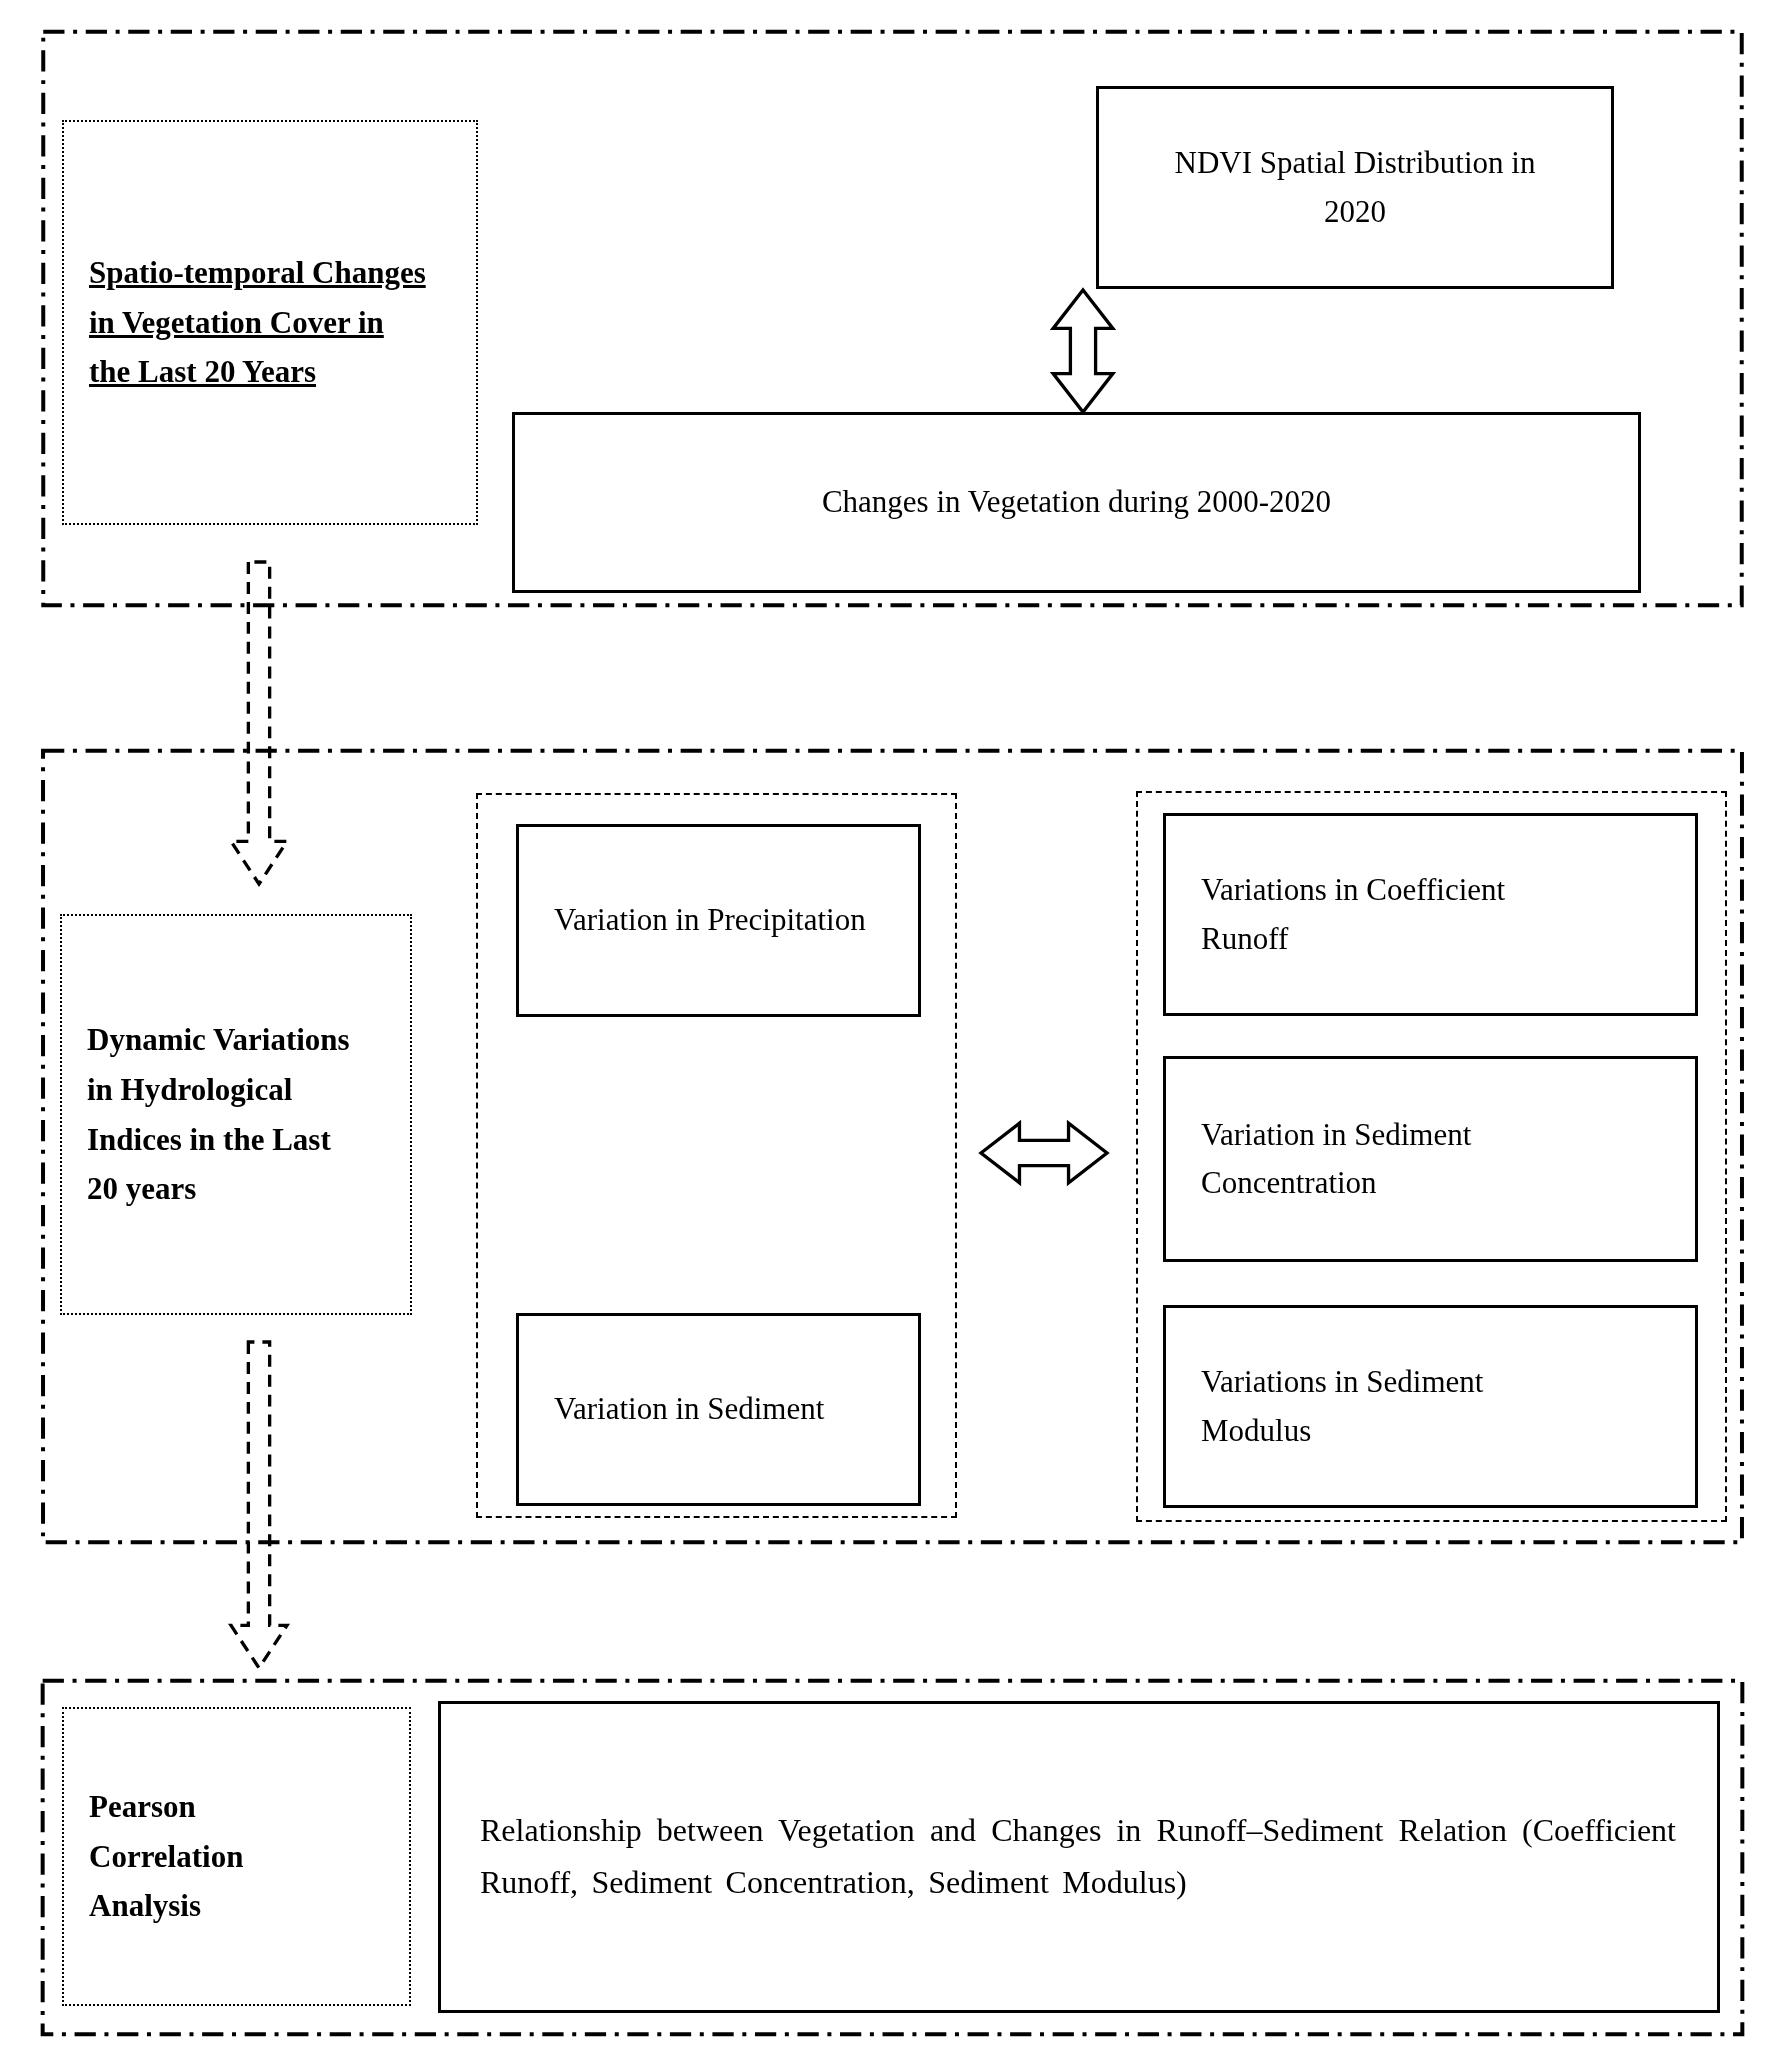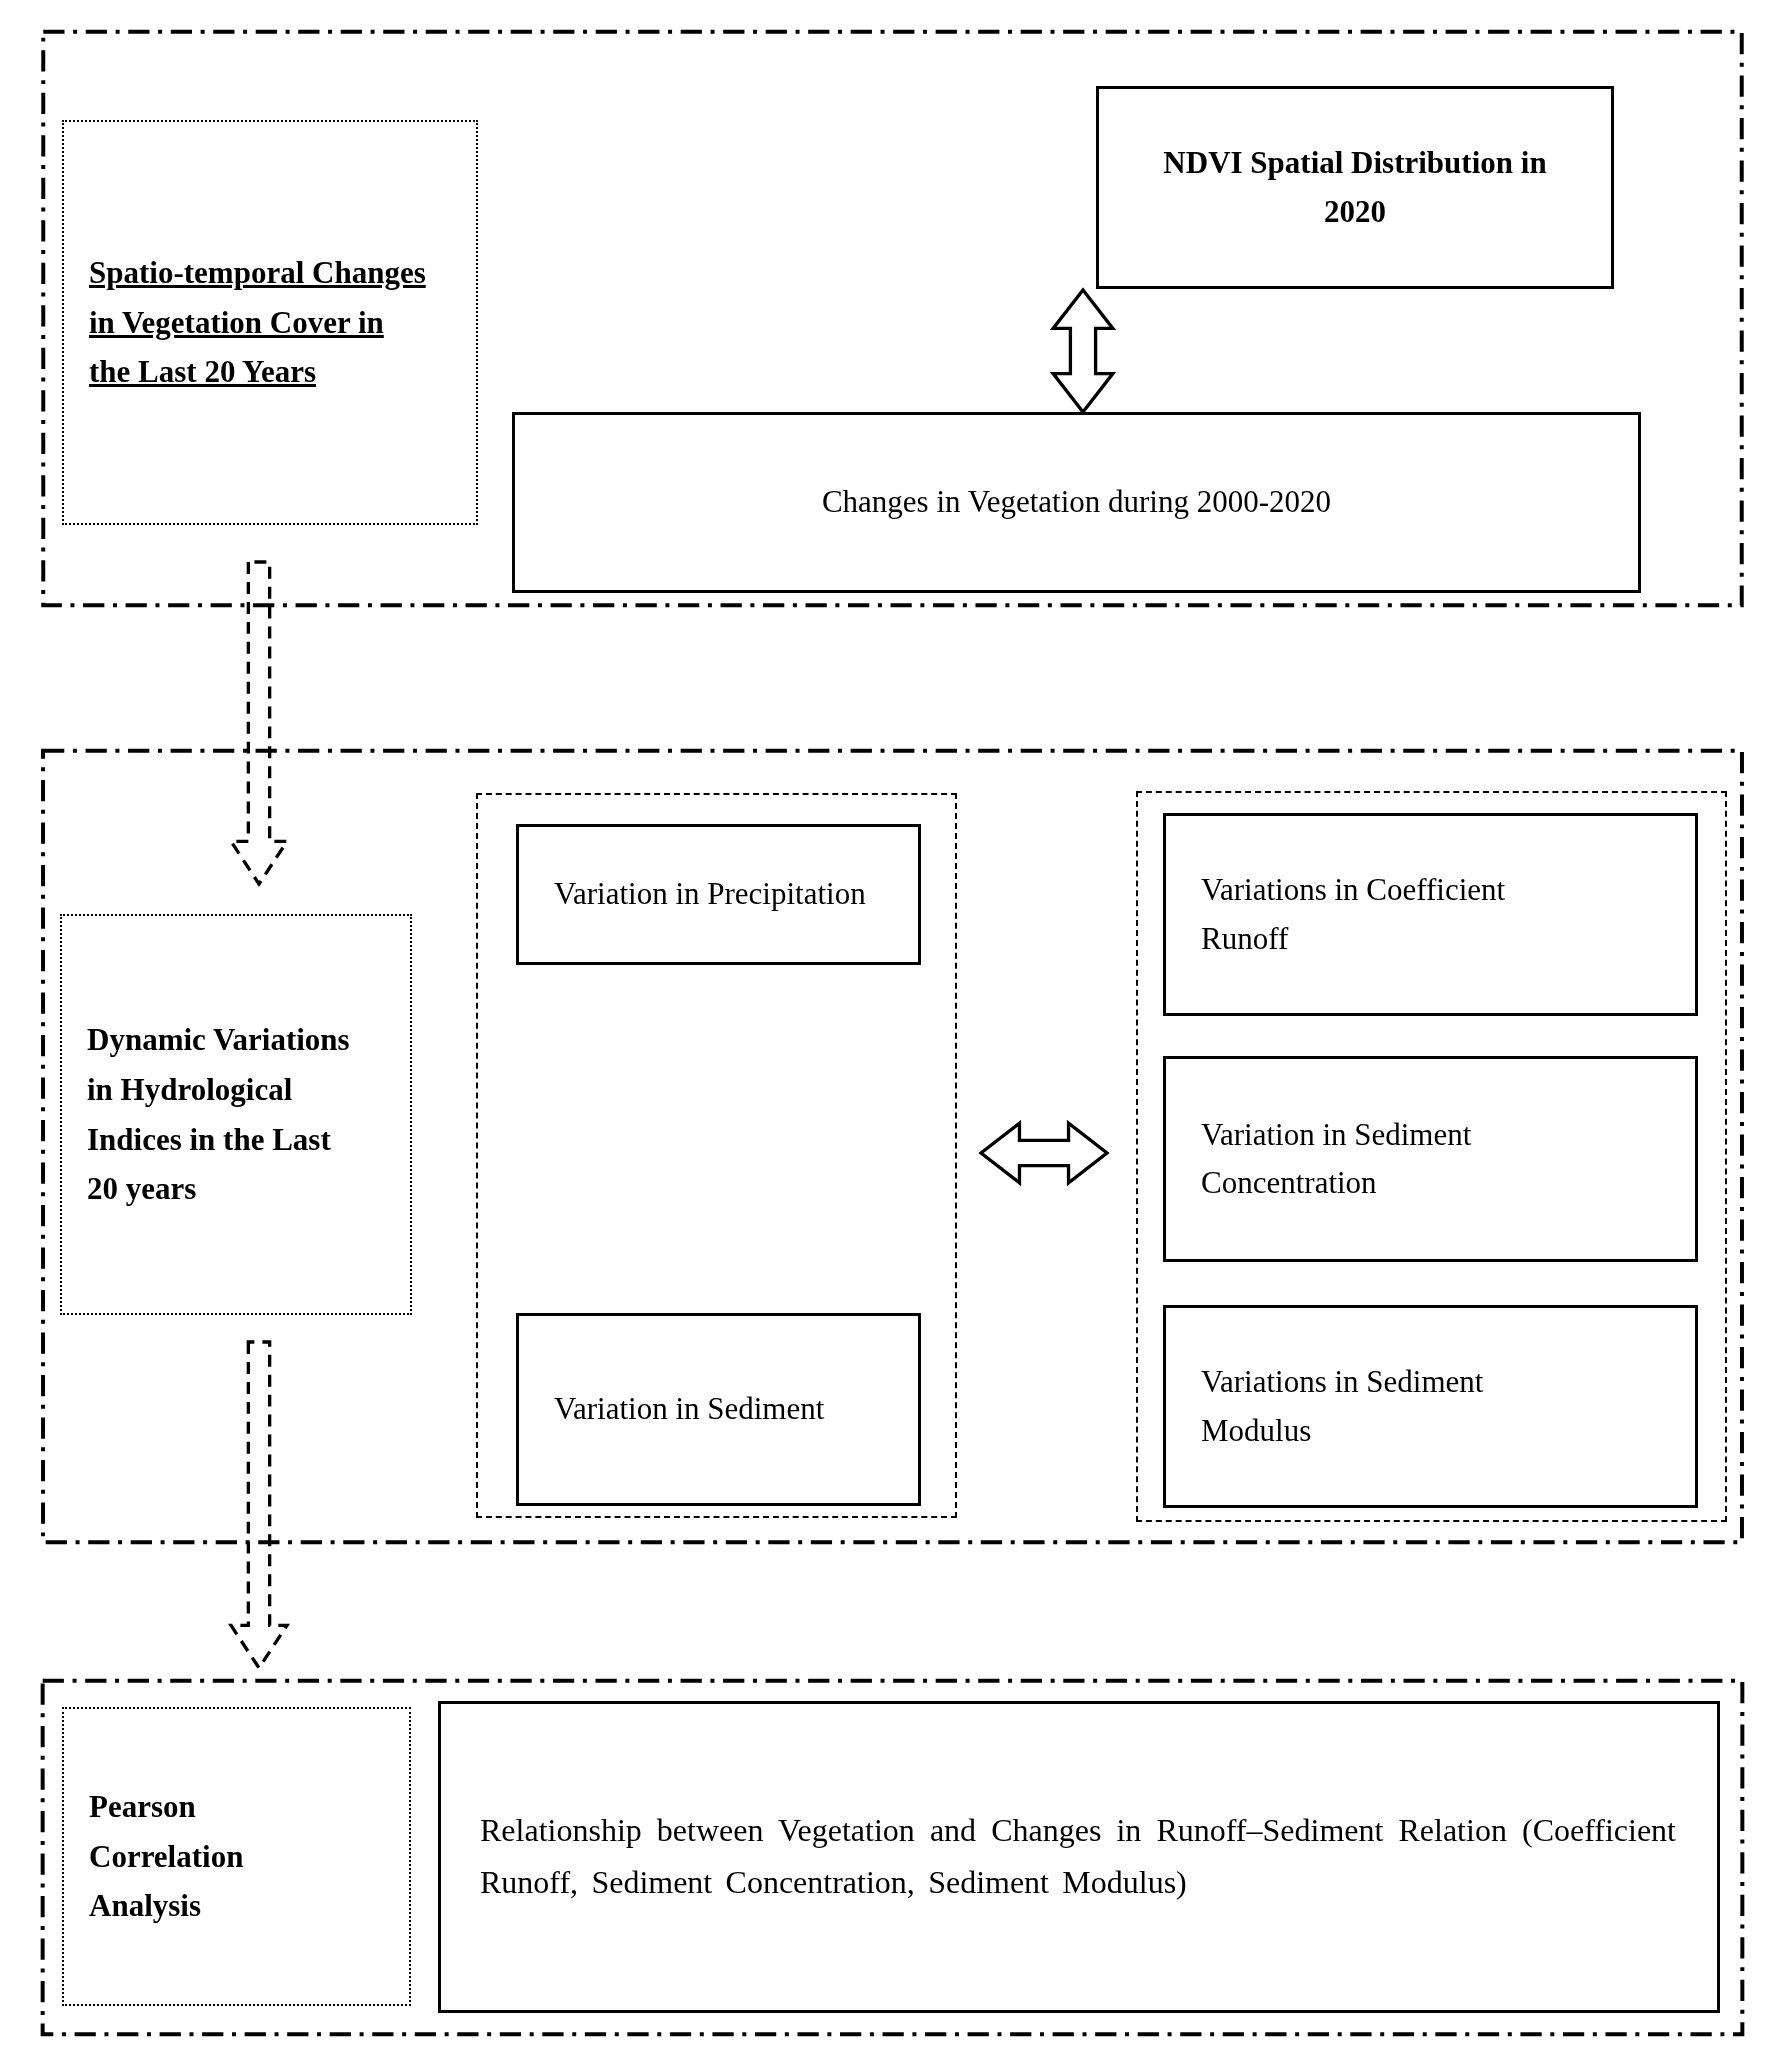--- a/index.html
+++ b/index.html
@@ -57,21 +57,21 @@
 
   <svg class="section-border" style="left:40px; top:29px;" width="1705" height="579" viewBox="0 0 2566 872">
     <rect x="4" y="4" width="2558" height="864" fill="none" stroke="#000" stroke-width="6" stroke-dasharray="32 13 6 13"></rect>
   </svg>
 
   <div class="labelbox abs" style="left:62px; top:120px; width:416px; height:405px;text-decoration:underline;">
     <span class="txt" style="max-width:339px;">Spatio-temporal Changes in Vegetation Cover in the Last 20 Years</span>
   </div>
 
 
-  <div class="solidbox centered abs" style="left:1096px; top:86px; width:518px; height:203px;font-weight:bold;">
+  <div class="solidbox centered abs" style="left:1096px; top:86px; width:518px; height:203px;">
     <span class="txt">NDVI Spatial Distribution in 2020</span>
   </div>
 
   <svg class="arrow" style="left:1053px; top:290px;" width="60" height="122" viewBox="0 0 90 184">
     <polygon points="45,0 90,58 64,58 64,126 90,126 45,184 0,126 26,126 26,58 0,58" fill="#ffffff" stroke="#000" stroke-width="5"></polygon>
   </svg>
 
   <div class="solidbox centered abs" style="left:512px; top:412px; width:1129px; height:181px;">
     <span class="txt">Changes in Vegetation during 2000-2020</span>
   </div>
@@ -83,21 +83,21 @@
   <svg class="section-border" style="left:40px; top:748px;" width="1705" height="797" viewBox="0 0 2566 1200">
     <rect x="4" y="4" width="2558" height="1192" fill="none" stroke="#000" stroke-width="6" stroke-dasharray="32 13 6 13"></rect>
   </svg>
 
   <div class="labelbox abs" style="left:60px; top:914px; width:352px; height:401px;">
     <span class="txt" style="max-width:266px;">Dynamic Variations in Hydrological Indices in the Last 20 years</span>
   </div>
 
   <div class="dashedbox abs" style="left:476px; top:793px; width:481px; height:725px;"></div>
 
-  <div class="solidbox leftpad abs" style="left:516px; top:824px; width:405px; height:141px;text-align:center;">
+  <div class="solidbox leftpad abs" style="left:516px; top:824px; width:405px; height:193px;text-align:center;">
     <span class="txt">Variation in Precipitation</span>
   </div>
 
 
   <div class="solidbox leftpad abs" style="left:516px; top:1313px; width:405px; height:193px;">
     <span class="txt">Variation in Sediment</span>
   </div>
 
   <svg class="arrow" style="left:981px; top:1123px;" width="126" height="60" viewBox="0 0 190 90">
     <polygon points="0,45 58,0 58,26 132,26 132,0 190,45 132,90 132,64 58,64 58,90" fill="#ffffff" stroke="#000" stroke-width="5"></polygon>

